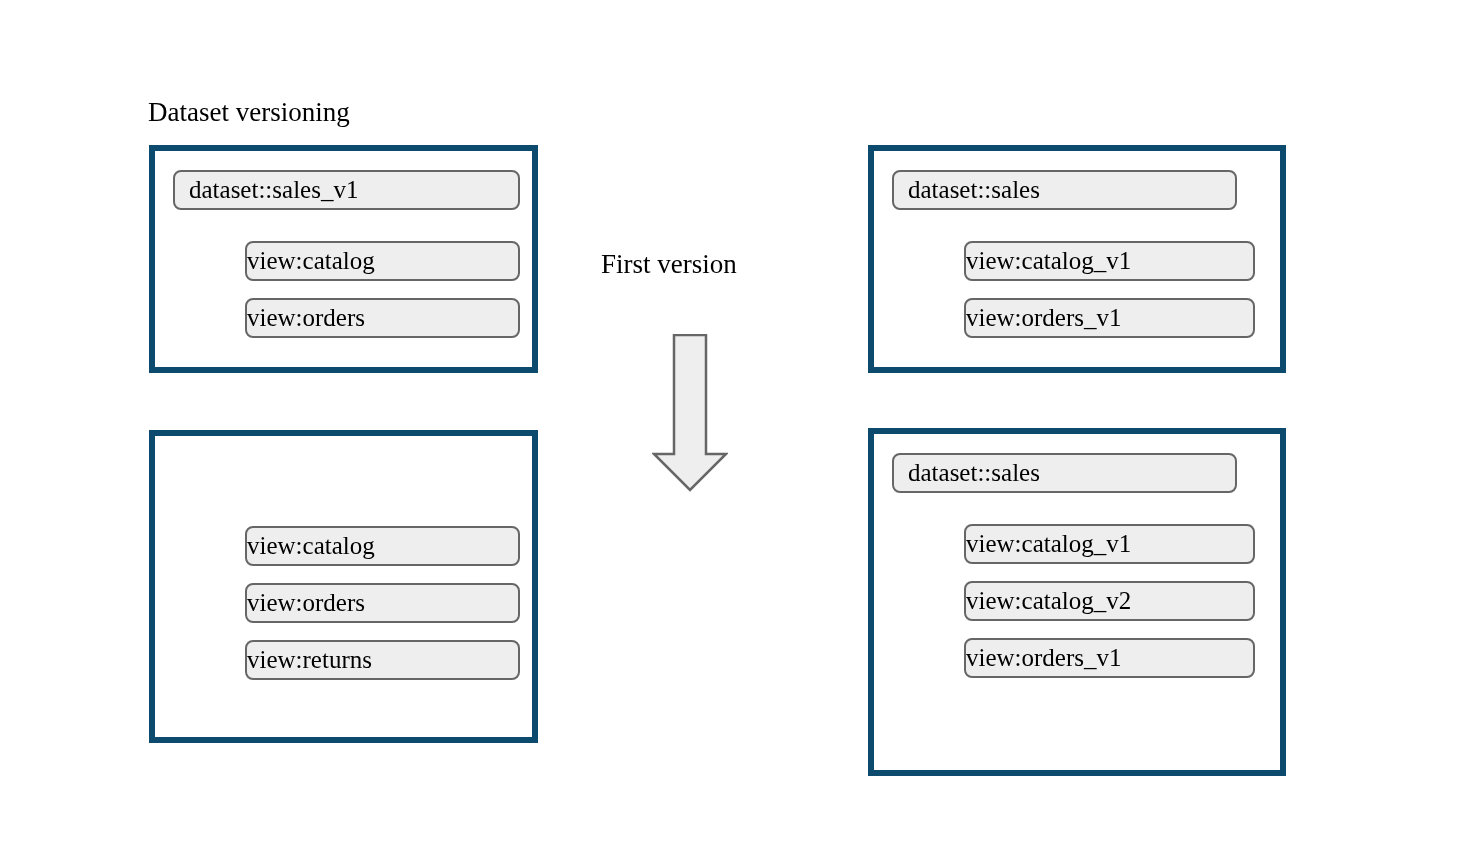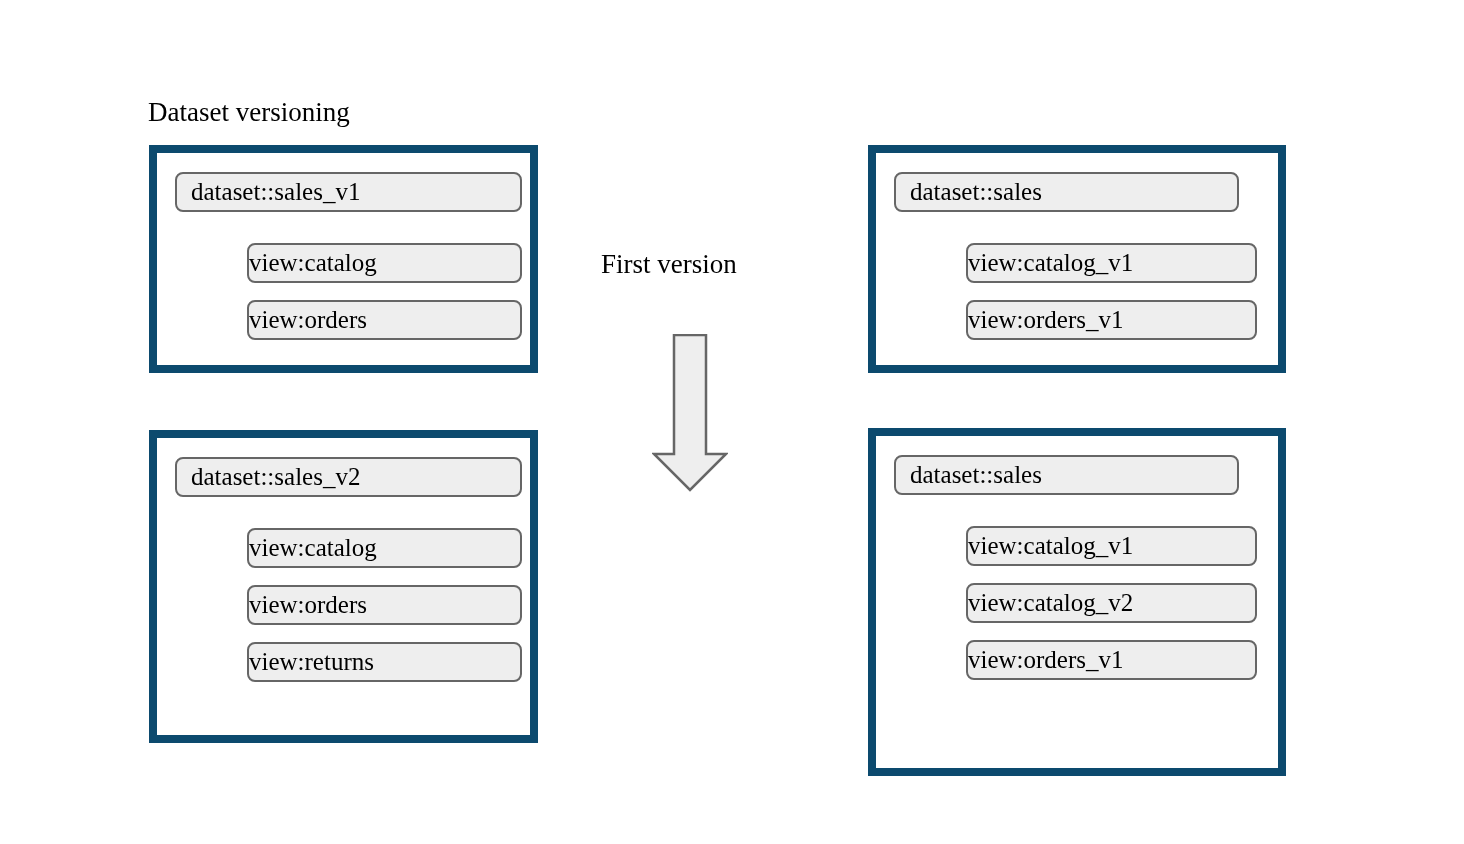--- a/index.html
+++ b/index.html
@@ -25,21 +25,21 @@
     position: absolute;
     font-size: 27px;
     line-height: 32px;
     color: #000000;
     white-space: nowrap;
   }
 
   .group-box {
     position: absolute;
     box-sizing: border-box;
-    border: 8px solid #0c4a6e;
+    border: 6px solid #0c4a6e;
     background: #ffffff;
   }
 
   .pill {
     position: absolute;
     box-sizing: border-box;
     height: 40px;
     border: 2px solid #666666;
     border-radius: 8px;
     background: #eeeeee;
@@ -78,21 +78,20 @@
 
   <div class="col-heading" style="left:148px; top:96px;">Dataset versioning</div>
 
   <div class="group-box" style="left:149px; top:145px; width:389px; height:228px;">
     <div class="pill dataset" style="left:18px; top:19px; width:347px;">dataset::sales_v1</div>
     <div class="pill view" style="left:90px; top:90px; width:275px;">view:catalog</div>
     <div class="pill view" style="left:90px; top:147px; width:275px;">view:orders</div>
   </div>
 
   <div class="group-box" style="left:149px; top:430px; width:389px; height:313px;">
-    <div class="pill dataset" style="left:18px; top:19px; width:347px;">dataset::sales_v2</div>
     <div class="pill view" style="left:90px; top:90px; width:275px;">view:catalog</div>
     <div class="pill view" style="left:90px; top:147px; width:275px;">view:orders</div>
     <div class="pill view" style="left:90px; top:204px; width:275px;">view:returns</div>
   </div>
 
   <div class="center-label" style="left:601px; top:248px; width:182px;">First version</div>
 
   <div class="arrow-wrap">
     <svg width="76" height="158" viewBox="0 0 76 158" xmlns="http://www.w3.org/2000/svg">
       <polygon points="22,1 54,1 54,120 74,120 38,156 2,120 22,120" fill="#eeeeee" stroke="#666666" stroke-width="2.5" stroke-linejoin="miter"></polygon>

